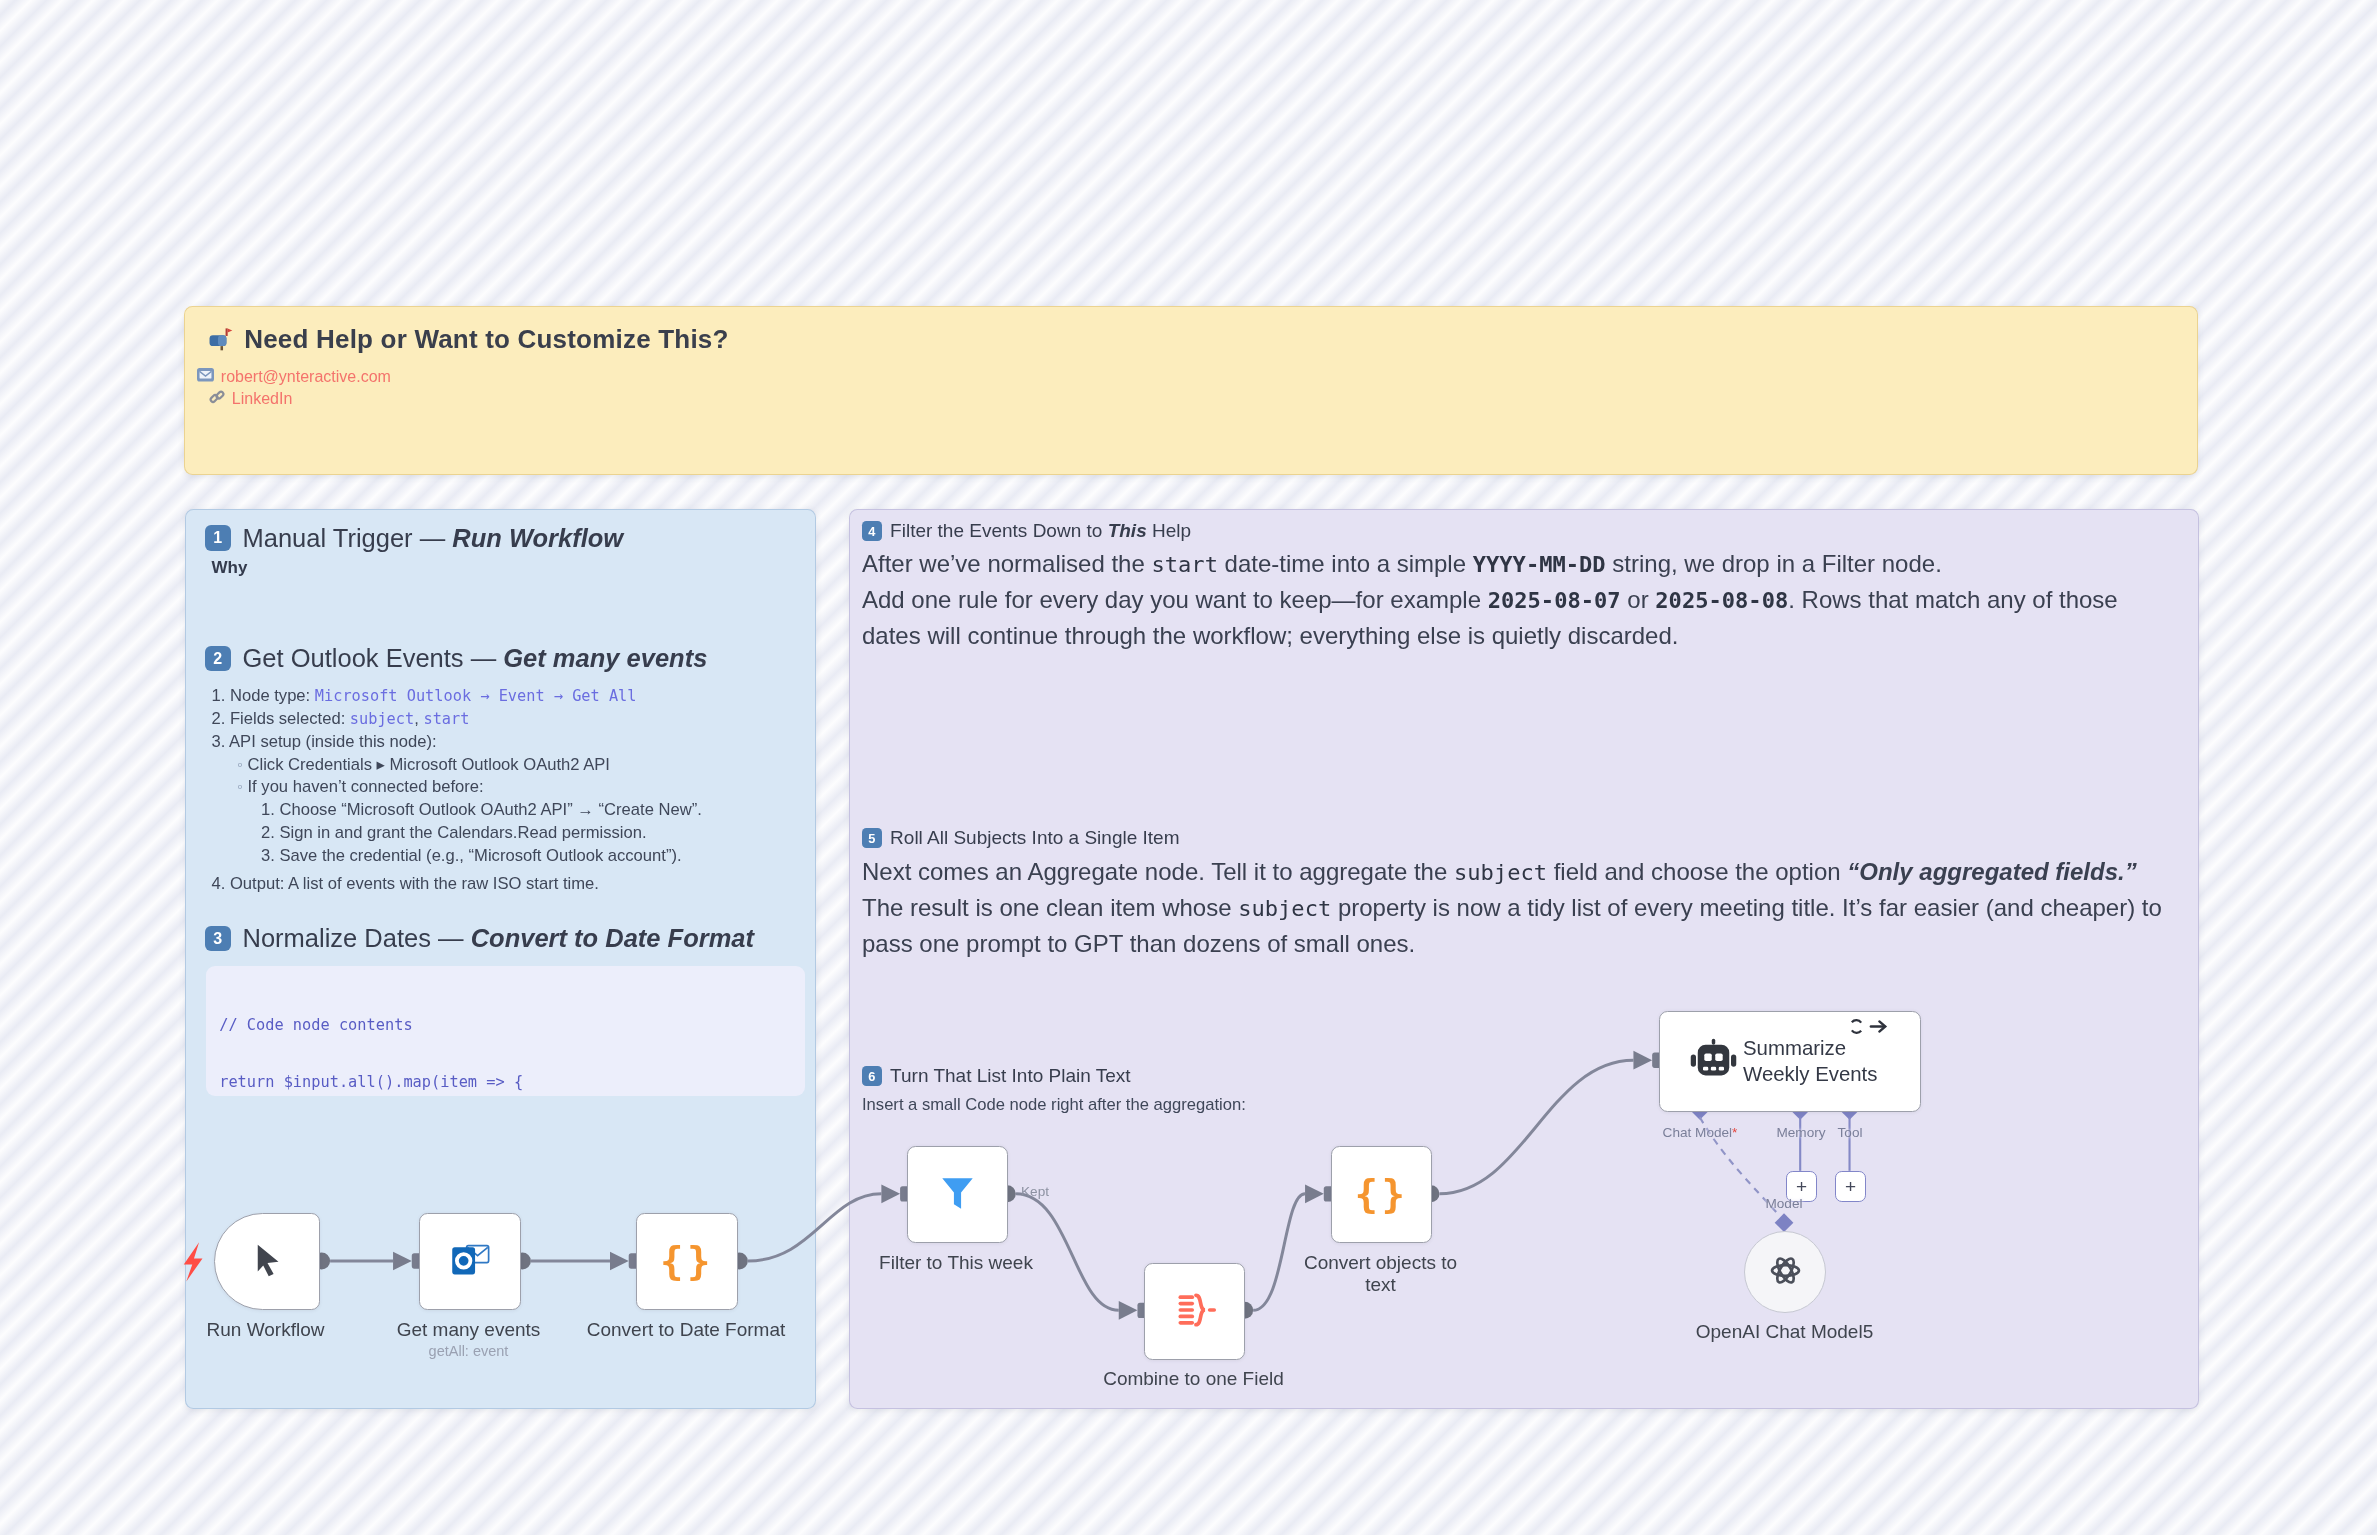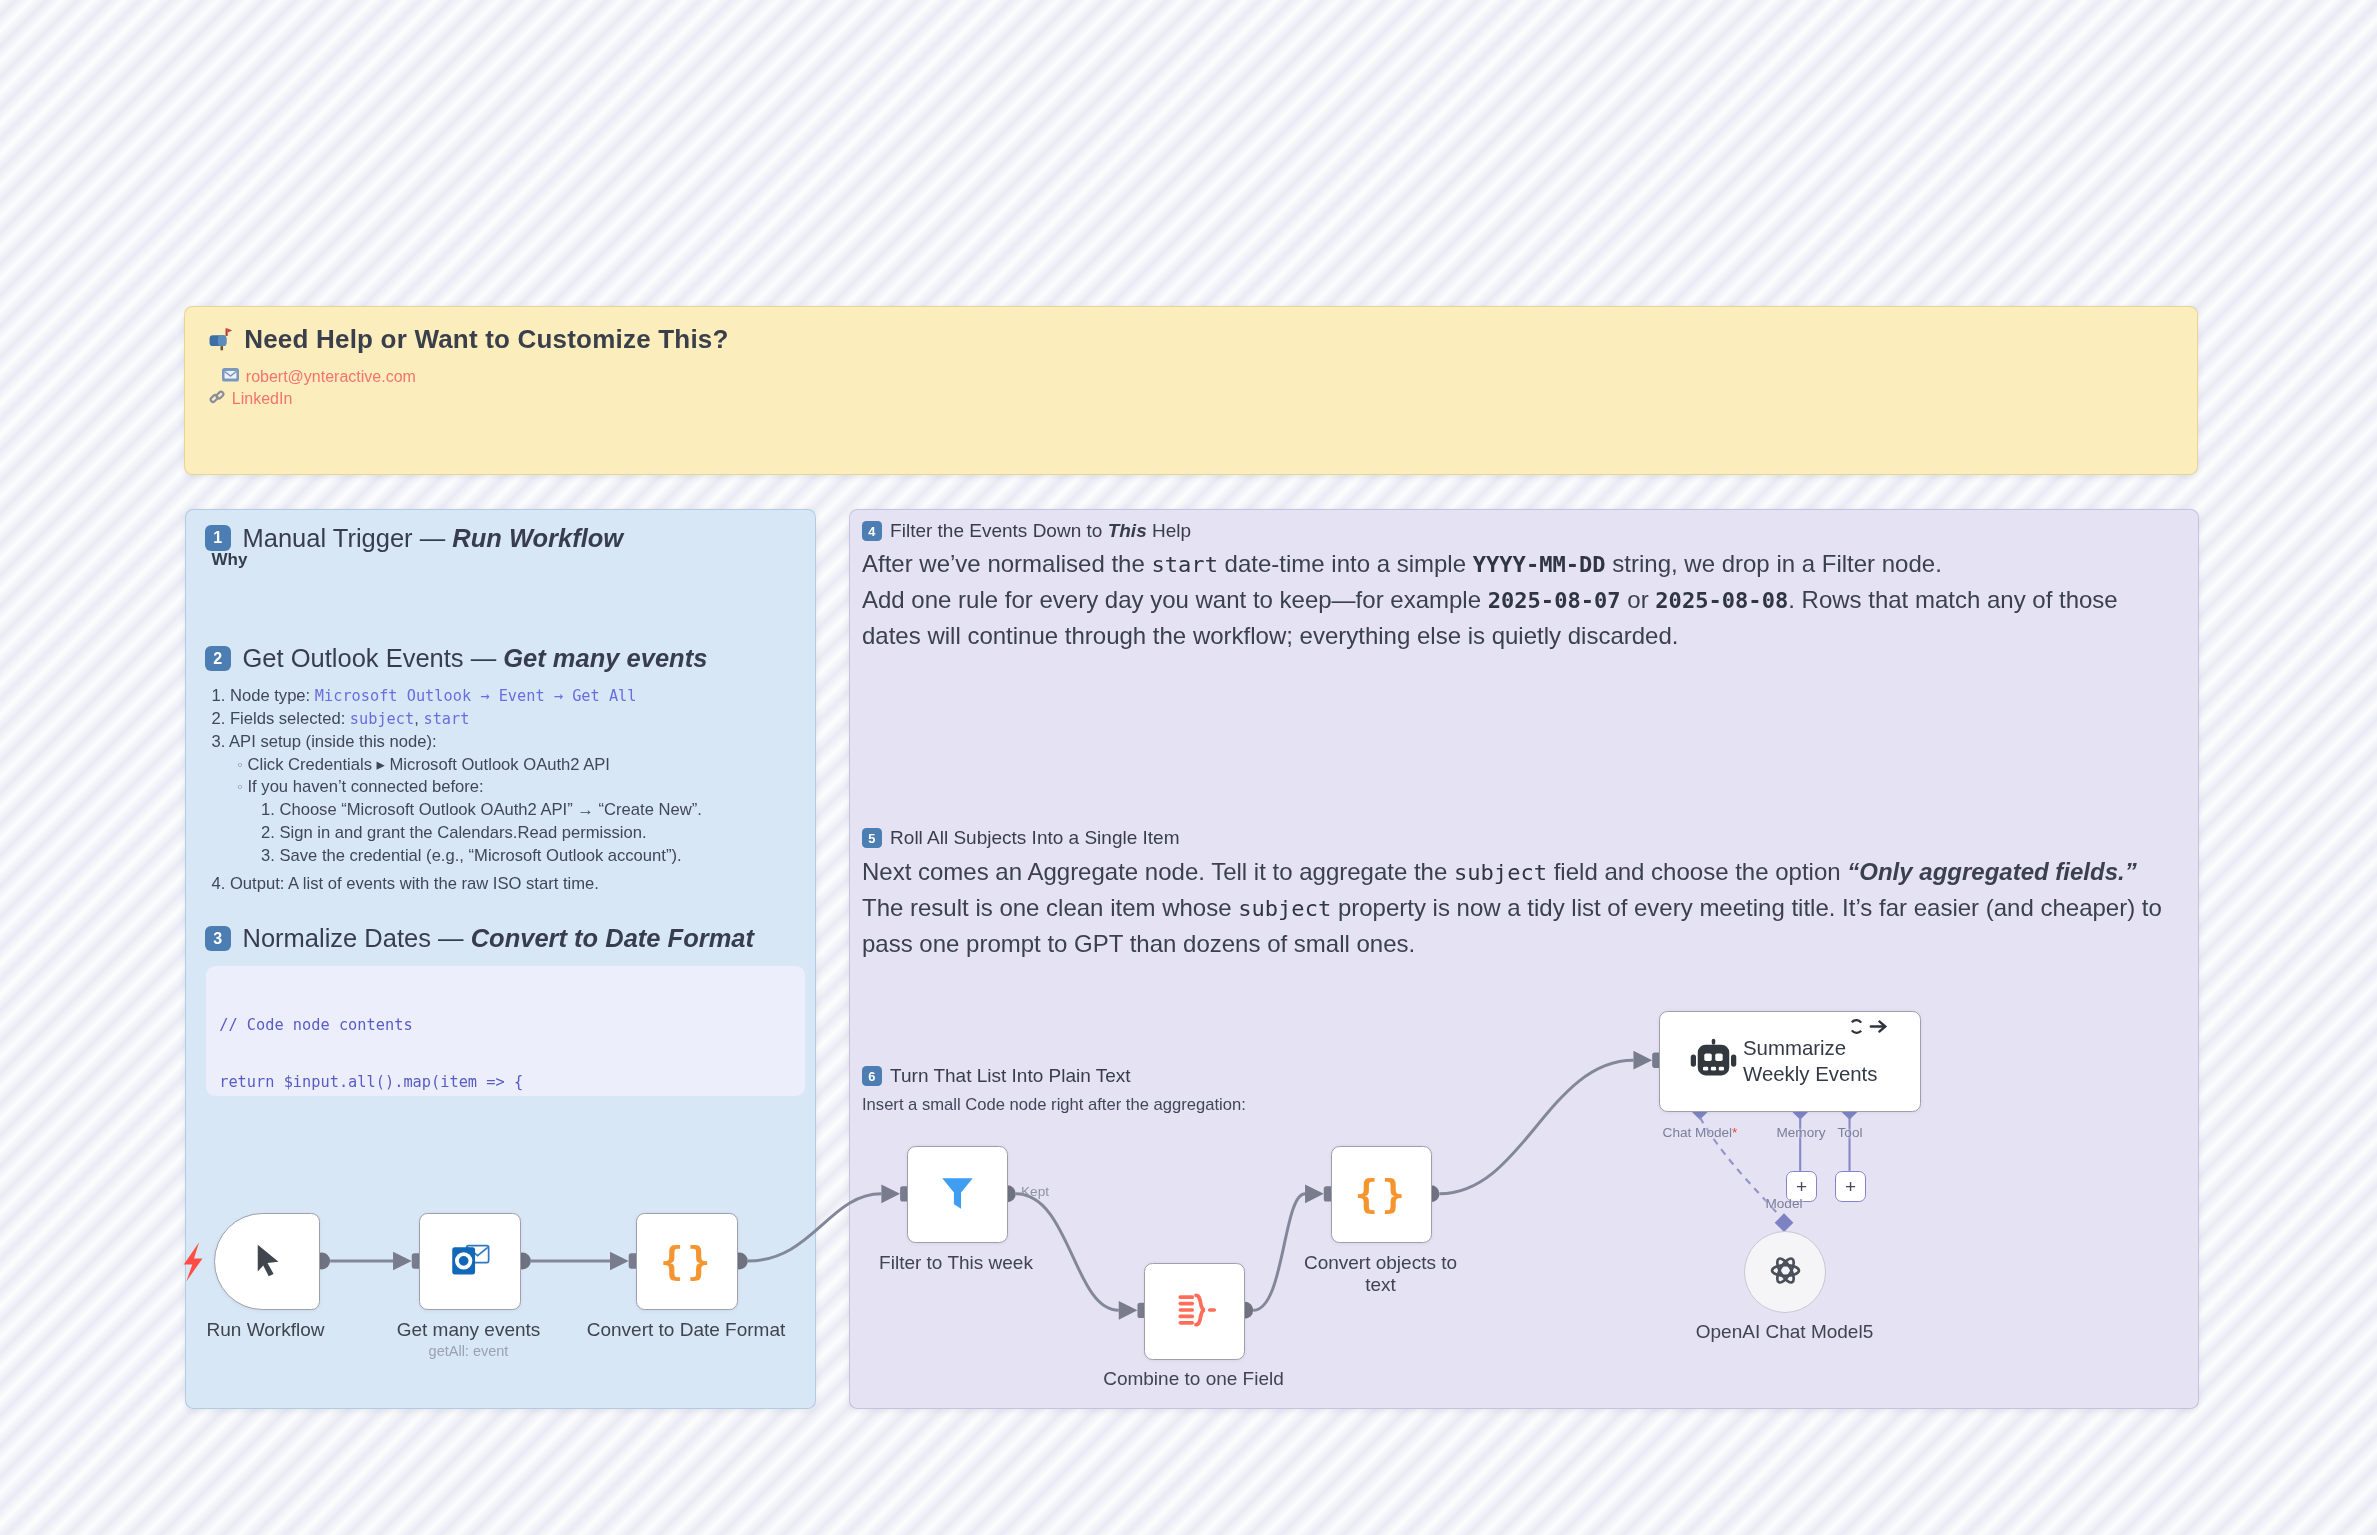--- a/index.html
+++ b/index.html
@@ -79,21 +79,21 @@
       <svg width="27" height="27" viewBox="0 0 32 32">
         <rect x="3" y="12" width="20" height="13" rx="4" fill="#3d6ea5"></rect>
         <rect x="13" y="12" width="10" height="13" rx="4" fill="#5e8bbd"></rect>
         <rect x="16" y="25" width="3" height="5" fill="#6b5436"></rect>
         <rect x="22" y="4" width="2.5" height="9" fill="#b23b34"></rect>
         <polygon points="24.5,4 30,6.5 24.5,9" fill="#d6453c"></polygon>
       </svg>
     </span>
     <span class="help-title">Need Help or Want to Customize This?</span>
   </div>
-  <div class="abs help-link" style="left:37px;top:61px;align-items:center;">
+  <div class="abs help-link" style="left:12px;top:61px;align-items:center;">
     <span>
       <svg width="17" height="13.6" viewBox="0 0 20 16">
         <rect x="0" y="0" width="20" height="16" rx="3" fill="#7c97bd"></rect>
         <rect x="3" y="3.5" width="14" height="9" rx="1" fill="#eef3fa"></rect>
         <polyline points="3,4 10,9.5 17,4" fill="none" stroke="#7c97bd" stroke-width="1.6"></polyline>
       </svg>
     </span>
     <span>robert@ynteractive.com</span>
   </div>
   <div class="abs help-link" style="left:24px;top:82px;">
@@ -107,21 +107,21 @@
     </span>
     <span>LinkedIn</span>
   </div>
 </div>
 
 <div class="note note-blue">
   <div class="abs row" style="left:19px;top:13.6px;gap:12px;">
     <span class="badge badge-lg">1</span>
     <span class="head-lg"><span class="seg-b">Manual Trigger — </span><span class="seg-bi">Run Workflow</span></span>
   </div>
-  <div class="abs why-label" style="left:25.5px;top:40px;">Why</div>
+  <div class="abs why-label" style="left:25.5px;top:48px;">Why</div>
 
   <div class="abs row" style="left:19px;top:134px;gap:12px;">
     <span class="badge badge-lg">2</span>
     <span class="head-lg"><span class="seg-b">Get Outlook Events — </span><span class="seg-bi">Get many events</span></span>
   </div>
   <div class="abs blist" style="left:25.5px;top:174px;"><span>1. </span><span class="seg-b">Node type: </span><span class="seg-m">Microsoft Outlook → Event → Get All</span></div>
   <div class="abs blist" style="left:25.5px;top:197px;"><span>2. </span><span class="seg-b">Fields selected: </span><span class="seg-m">subject</span><span>, </span><span class="seg-m">start</span></div>
   <div class="abs blist" style="left:25.5px;top:220px;"><span>3. </span><span class="seg-b">API setup (inside this node):</span></div>
   <div class="abs blist" style="left:51px;top:243px;"><span class="seg-dim">◦ </span><span>Click </span><span class="seg-b">Credentials ▸ Microsoft Outlook OAuth2 API</span></div>
   <div class="abs blist" style="left:51px;top:265px;"><span class="seg-dim">◦ </span><span>If you haven’t connected before:</span></div>

